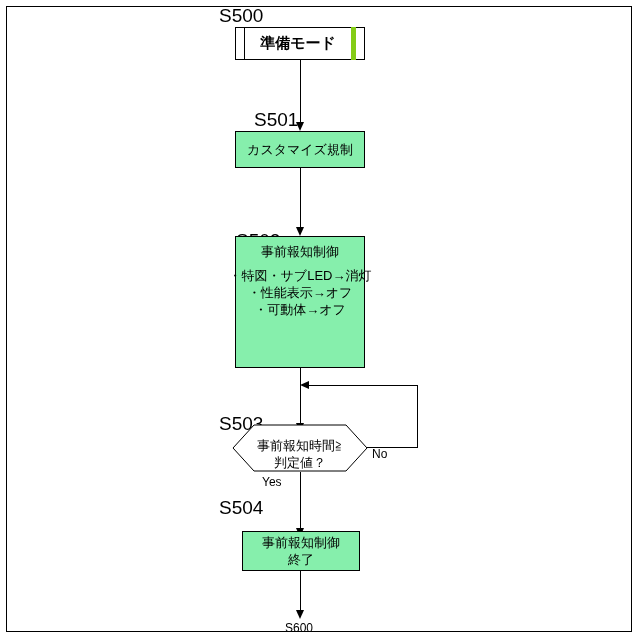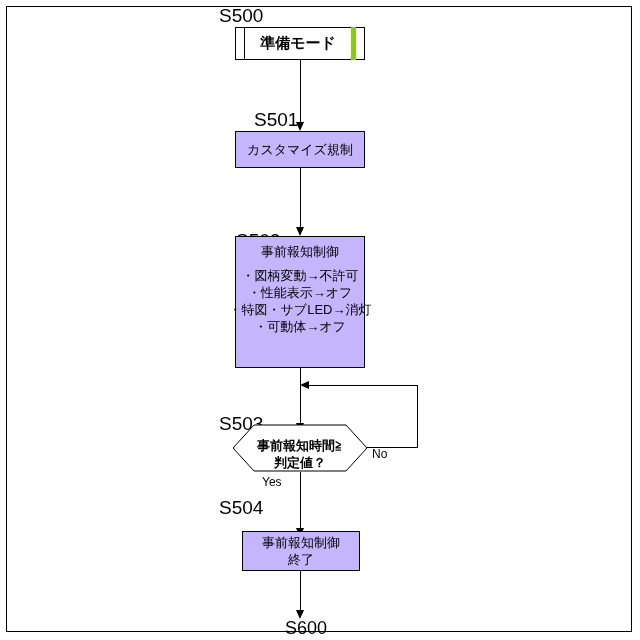--- a/index.html
+++ b/index.html
@@ -33,21 +33,21 @@
     position: absolute;
     font-size: 19px;
     line-height: 14px;
     white-space: nowrap;
   }
   
   .box {
     position: absolute;
     box-sizing: border-box;
     border: 1px solid #000;
-    background: #c4b5fd;
+    background: #86efac;
     display: flex;
     flex-direction: column;
     align-items: center;
     justify-content: center;
     font-size: 13px;
     line-height: 17px;
     text-align: center;
   }
   .box .line { white-space: nowrap; }
   
@@ -120,21 +120,21 @@
     border-right: 9px solid #000;
   }
   .edge-label {
     position: absolute;
     font-size: 12px;
     line-height: 13px;
     white-space: nowrap;
   }
   .node-label {
     position: absolute;
-    font-size: 18px;
+    font-size: 12px;
     line-height: 14px;
     white-space: nowrap;
   }
 </style>
 </head>
 <body>
 
 <div id="page">
 
   <div class="border"></div>
@@ -154,32 +154,31 @@
     <div class="line">カスタマイズ規制</div>
   </div>
 
   <div class="vline" style="left:300px; top:168px; height:59px;"></div>
   <div class="arrow-down" style="left:295.5px; top:227px;"></div>
 
   <div class="step-label" style="left:236px; top:218px;margin-top:16px;">S502</div>
 
   <div class="box" style="left:235px; top:236px; width:130px; height:132px; justify-content:flex-start; padding-top:6px;">
     <div class="line" style="margin-bottom:7px;">事前報知制御</div>
-    <div class="line">・図柄変動→不許可</div>
+    <div class="line">・特図・サブLED→消灯</div>
     <div class="line">・性能表示→オフ</div>
-    <div class="line">・特図・サブLED→消灯</div>
     <div class="line">・可動体→オフ</div>
   </div>
 
   <div class="vline" style="left:300px; top:368px; height:55px;"></div>
   <div class="arrow-down" style="left:295.5px; top:423px;"></div>
 
   <div class="step-label" style="left:219px; top:417px;">S503</div>
 
-  <div class="decision" style="left:232px; top:424px; width:136px; height:60px;font-weight:bold;">
+  <div class="decision" style="left:232px; top:424px; width:136px; height:60px;">
     <svg width="136" height="48" viewBox="0 0 136 48">
       <polygon points="22,1 114,1 135,24 114,47 22,47 1,24" fill="#ffffff" stroke="#000000" stroke-width="1"></polygon>
     </svg>
     <div class="dtext">
       <div class="line">事前報知時間≧</div>
       <div class="line">判定値？</div>
     </div>
   </div>
 
   <div class="hline" style="left:367px; top:447px; width:51px;"></div>

